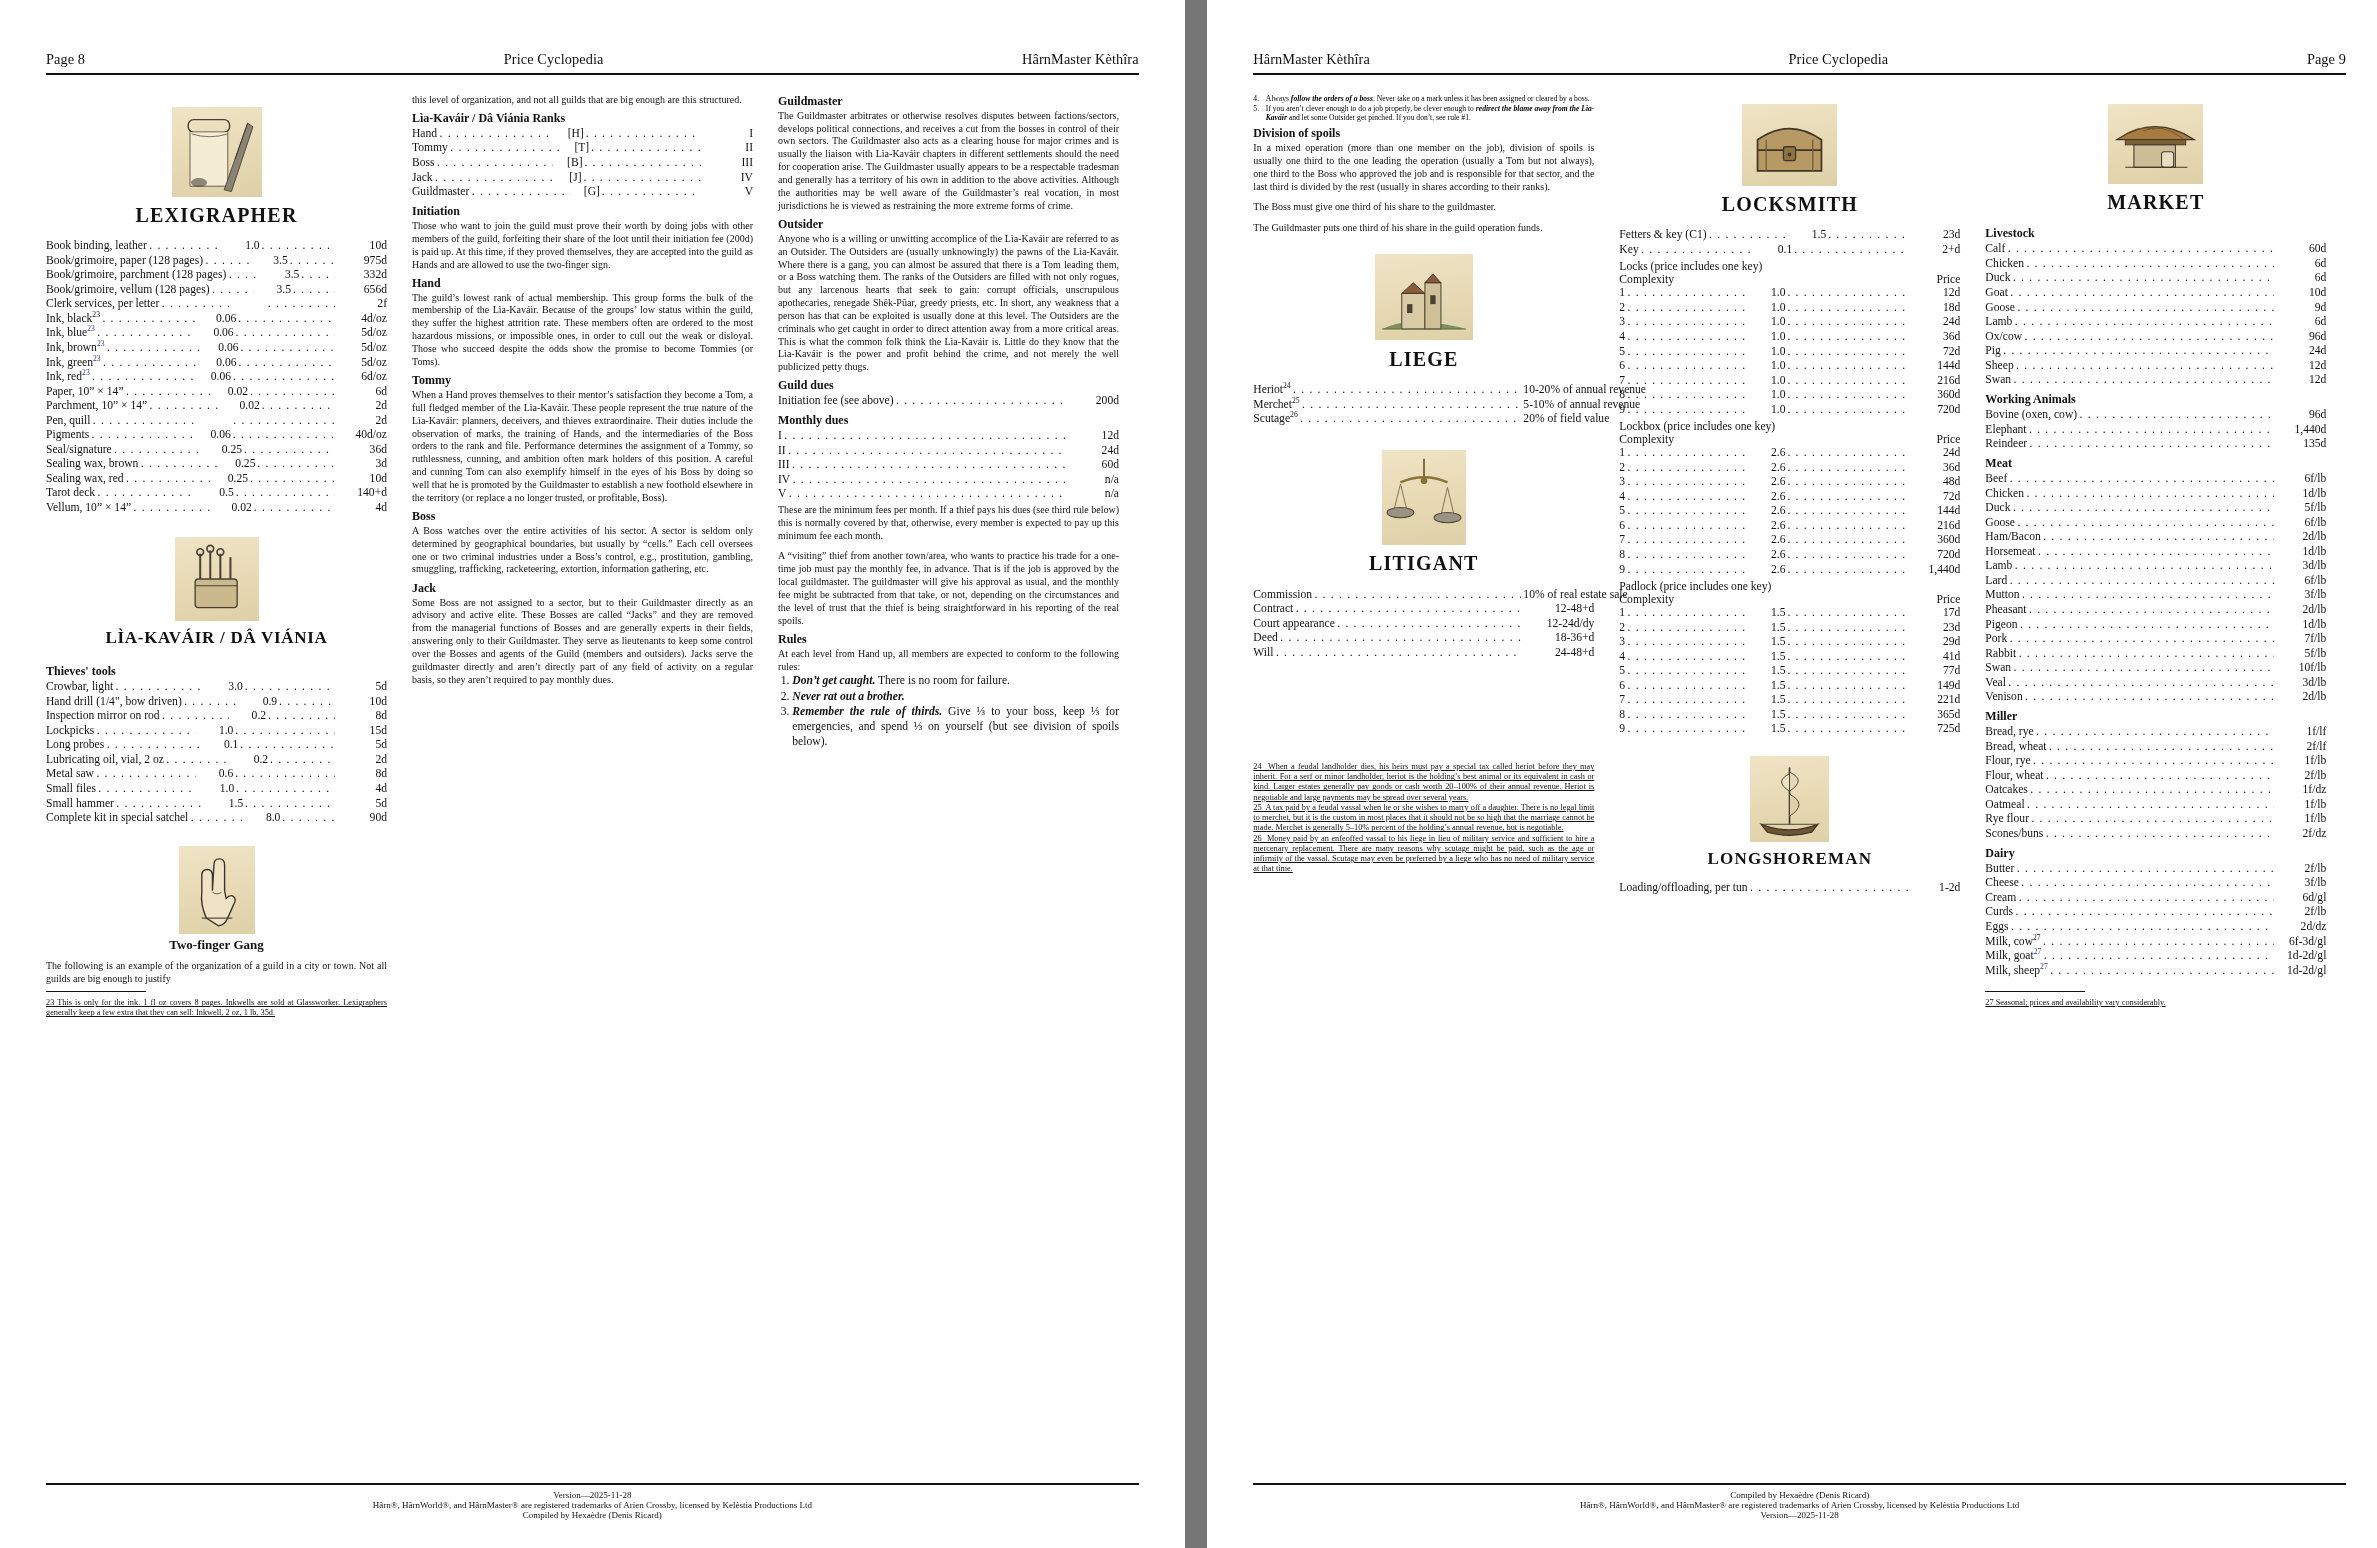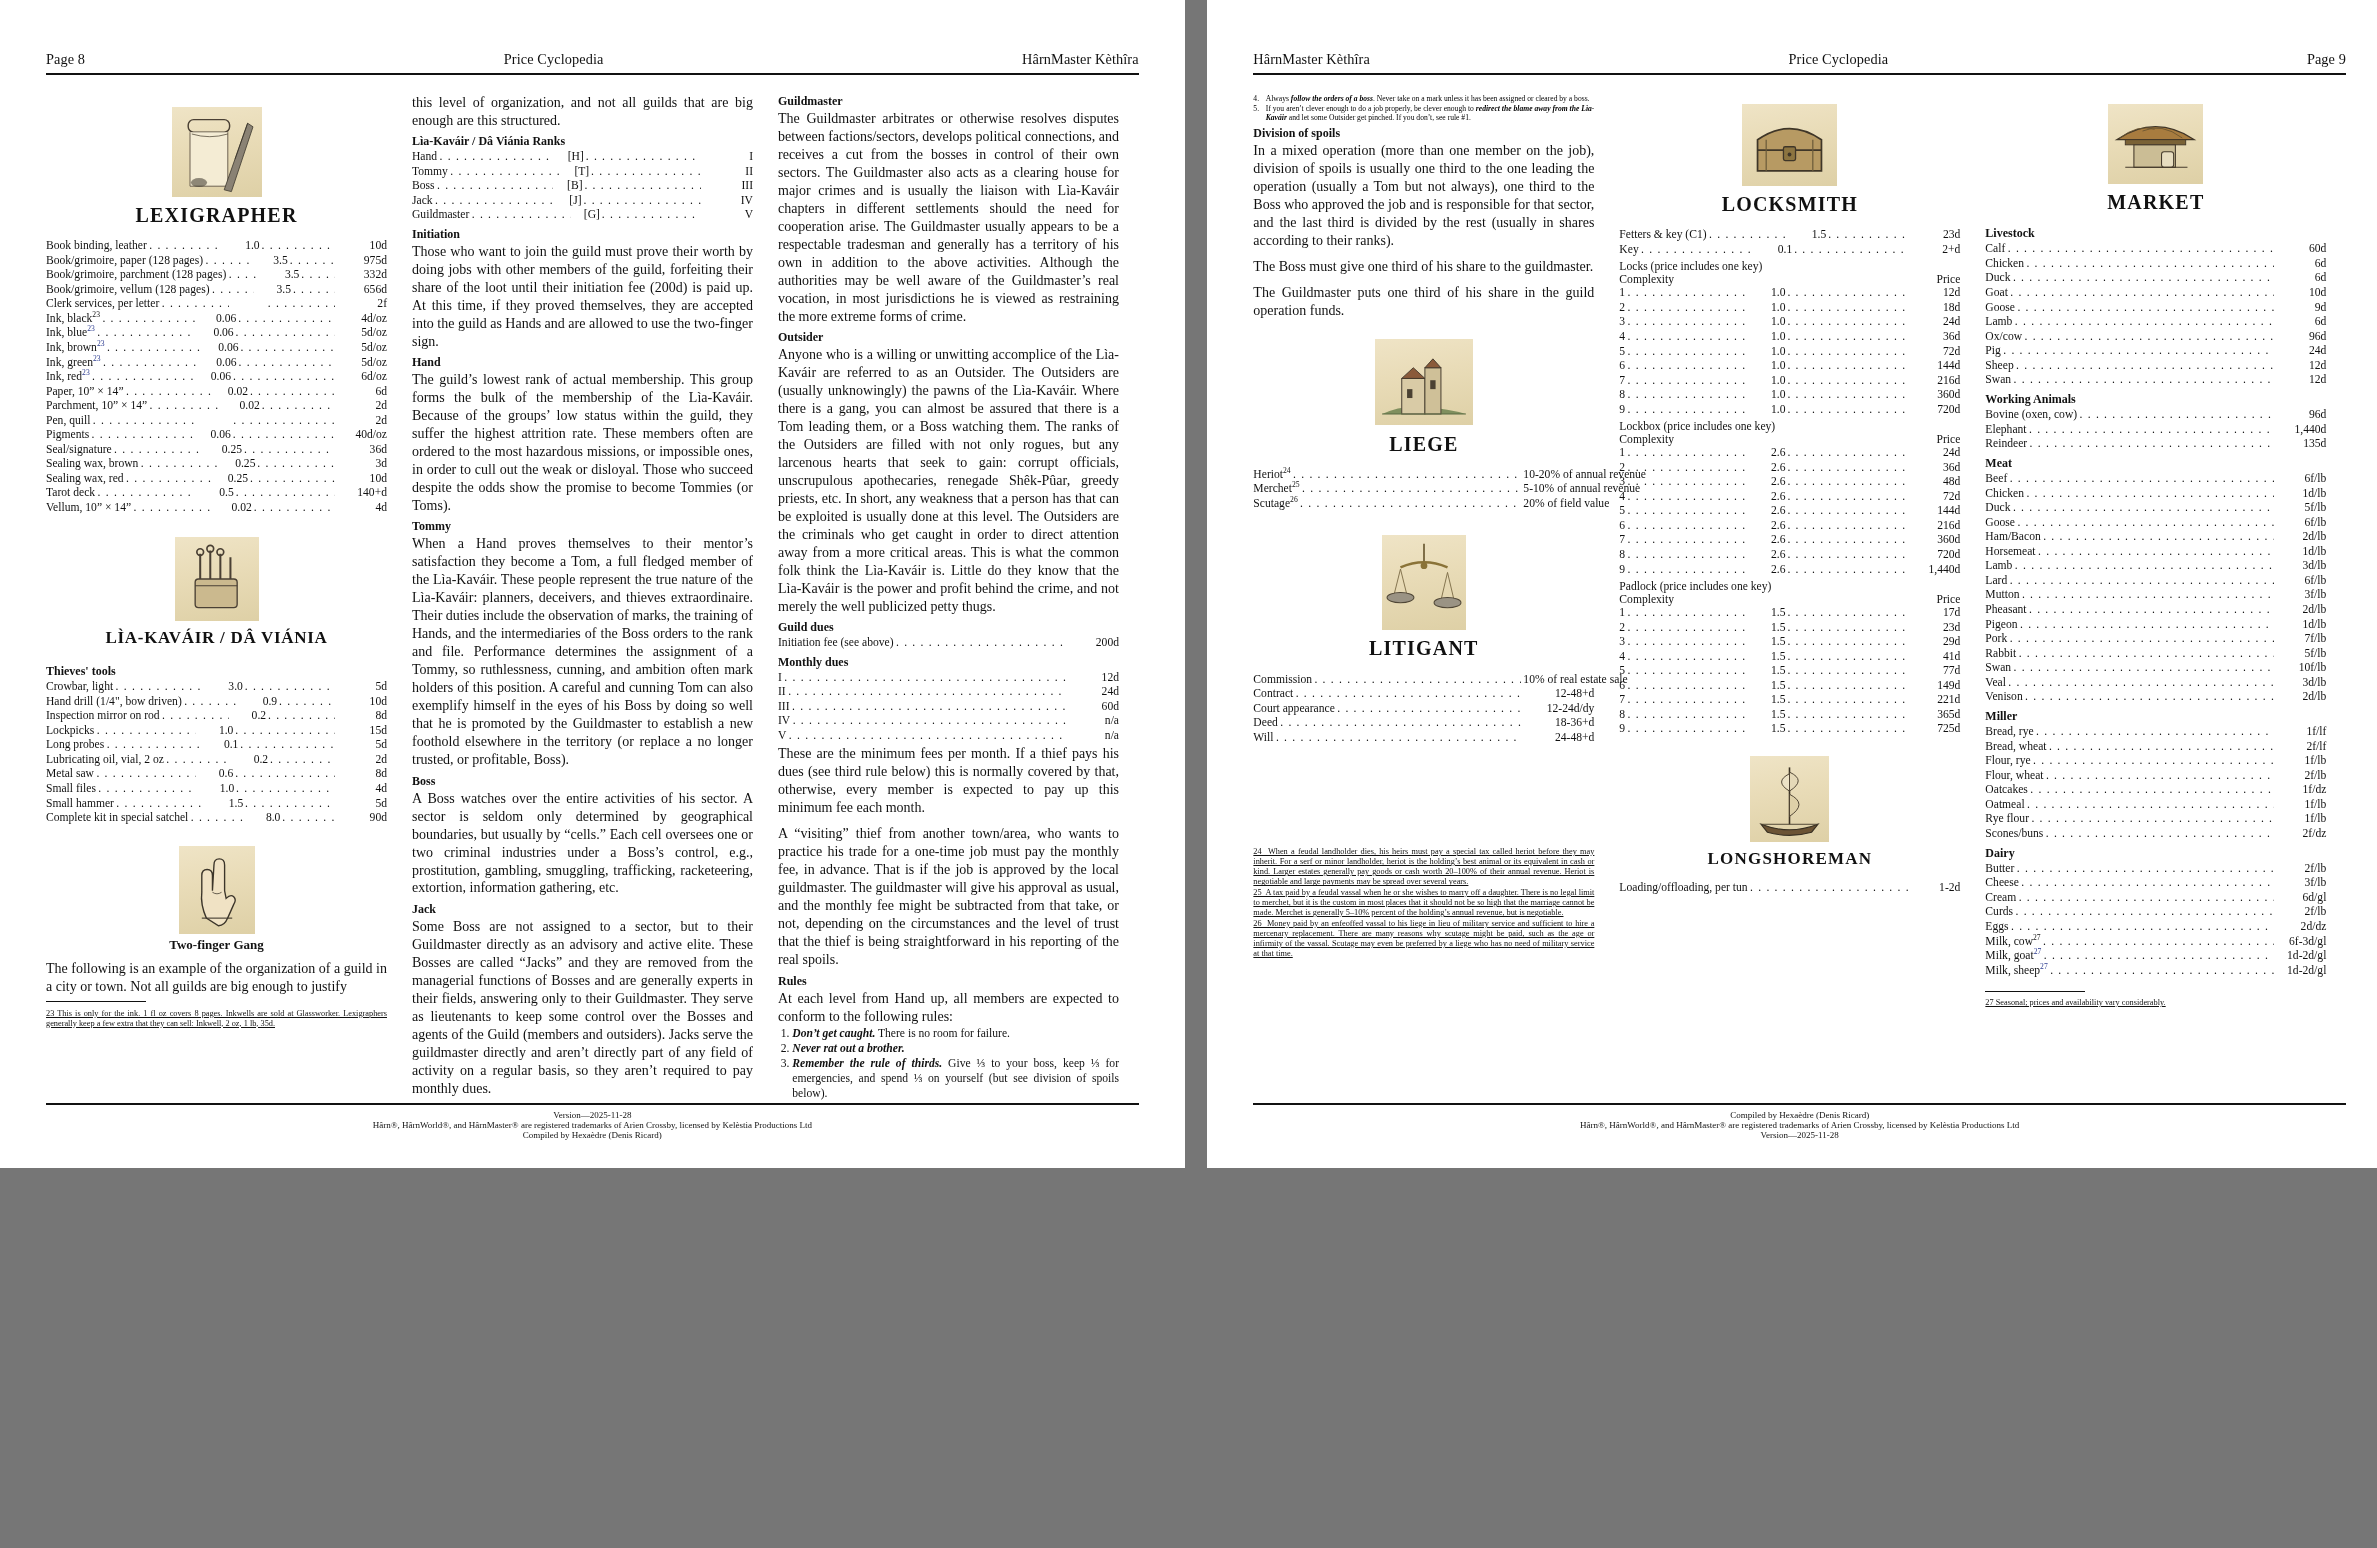--- a/index.html
+++ b/index.html
@@ -1,34 +1,34 @@
 <!DOCTYPE html>
 <html style="font-size:7.6px"><head>
 <meta charset="utf-8">
 <style>
   html,body{margin:0;padding:0;background:#767676;}
   body{font-family:"Liberation Serif",serif;}
   .spread{width:2392px;height:1548px;position:relative;background:#767676;display:flex;}
-  .page{width:1190px;height:1168px;background:#ffffff;position:relative;box-sizing:border-box;}
+  .page{width:1190px;height:1548px;background:#ffffff;position:relative;box-sizing:border-box;}
   .page.left{padding:51px 46px 28.5px 46px;}
   .page.right{padding:51px 46px 28.5px 46px;margin-left:11.4px;}
   .gutter{width:11.4px;background:#767676;}
 
   .rule-head{border-bottom:2.4px solid #111;height:0;margin-top:4.8px;}
   .rule-foot{border-top:2.4px solid #111;height:0;margin-bottom:5.7px;}
 
   .hdr{display:flex;justify-content:space-between;align-items:flex-end;font-size:14.3px;letter-spacing:0.1px;color:#111;}
   .hdr span{white-space:nowrap;}
   .ftr{display:flex;justify-content:space-between;align-items:center;font-size:9px;color:#111;flex-direction:column;}
 
   .cols{display:flex;gap:25px;margin-top:19px;}
   .col{width:341px;}
 
   
-  p.body{font-size:14px;line-height:1.285;text-align:justify;margin:0 0 0 0;text-indent:0;color:#111;hyphens:auto;font-family:Liberation Serif, serif;}
+  p.body{font-size:10px;line-height:1.285;text-align:justify;margin:0 0 0 0;text-indent:0;color:#111;hyphens:auto;font-family:Liberation Serif, serif;}
   p.body+p.body{margin-top:8px;}
   h3.sub{font-size:12px;font-weight:bold;margin:4.3px 0 1px 0;color:#111;font-family:"Liberation Serif",serif;}
   h2.section{font-size:20px;font-weight:bold;letter-spacing:1.2px;text-align:center;margin:6.7px 0 12.4px 0;color:#111;font-family:"Liberation Serif",serif;}
   .caption{font-size:13px;font-weight:bold;text-align:center;margin:3.8px 0 6.7px 0;color:#111;}
 
   
   .prow{display:flex;align-items:baseline;font-size:11.6px;line-height:1.255;color:#111;white-space:nowrap;}
   .prow .nm{flex:0 0 auto;padding-right:2.4px;}
   .lead{flex:1 1 auto;overflow:hidden;white-space:nowrap;min-width:6.7px;
         font-size:11.6px;letter-spacing:1.2px;color:#111;}

